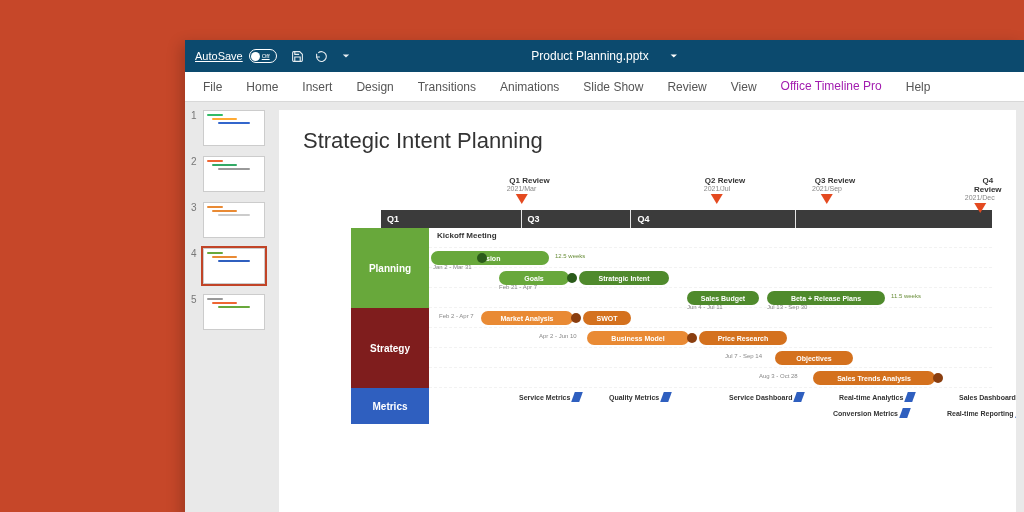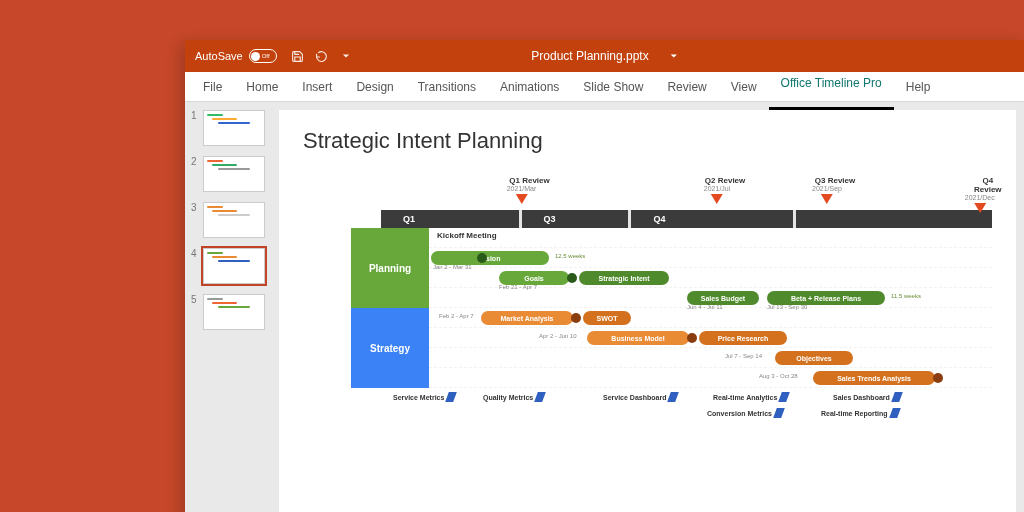--- a/index.html
+++ b/index.html
@@ -1,44 +1,44 @@
 <!DOCTYPE html>
 <html><head>
 <meta charset="utf-8">
 <style>
 * { margin: 0; padding: 0; box-sizing: border-box; font-family: "Segoe UI", Arial, sans-serif; }
 body { background: #c64729; width: 1024px; height: 512px; overflow: hidden; }
 .app-window { position: absolute; left: 185px; top: 40px; right: 0; background: #fff; box-shadow: -4px 4px 14px rgba(0,0,0,0.2); }
-.titlebar { background: #c2410c; height: 32px; display: flex; align-items: center; padding: 0 10px; color: #fff; font-size: 11px; }
+.titlebar { background: #0c4a6e; height: 32px; display: flex; align-items: center; padding: 0 10px; color: #fff; font-size: 11px; text-decoration: underline; }
 .autosave { display: flex; align-items: center; gap: 6px; }
 .toggle { width: 28px; height: 14px; border: 1px solid #fff; border-radius: 7px; display: flex; align-items: center; padding: 1px; }
 .toggle-knob { width: 9px; height: 9px; background: #fff; border-radius: 50%; }
 .tb-icons { display: flex; gap: 10px; margin-left: 14px; align-items: center; }
 .tb-icon { width: 14px; height: 14px; display: flex; align-items: center; justify-content: center; opacity: .9; }
 .doc-title { position: absolute; left: 50%; transform: translateX(-50%); display: flex; align-items: center; gap: 21px; font-size: 12px; }
 .ribbon { background: #fff; height: 30px; border-bottom: 1px solid #d8d8d8; display: flex; align-items: center; padding: 0 6px; font-size: 12px; color: #555; }
 .ribbon-tab { padding: 17px 12px; cursor: pointer; }
-.ribbon-tab.active { color: #0f766e; border-bottom: 8px solid #000000; }
+.ribbon-tab.active { color: #a21caf; border-bottom: 2px solid #000000; }
 .workspace { display: flex; background: #e9e9e9; height: 420px; }
 .thumb-panel { width: 86px; background: #e9e9e9; padding: 8px 6px; display: flex; flex-direction: column; gap: 10px; }
 .thumb { display: flex; gap: 4px; }
 .thumb-num { width: 8px; font-size: 10px; color: #777; }
 .thumb-img { flex: 1; height: 36px; background: #fff; border: 1px solid #ccc; padding: 3px; display: flex; flex-direction: column; gap: 2px; }
 .thumb.selected .thumb-img { outline: 2px solid #c14427; }
 .thumb-line { height: 2px; border-radius: 1px; }
 .slide-area { flex: 1; background: #fff; margin: 8px; padding: 18px 24px; overflow: hidden; }
 .slide-title { font-size: 22px; color: #333; margin-bottom: 22px; font-weight: 400; }
 .timeline { position: relative; }
 .reviews { position: relative; height: 34px; margin-left: 78px; }
 .review { position: absolute; text-align: center; font-size: 8px; transform: translateX(-50%); }
 .review-label { font-weight: 600; color: #333; margin-left: 16px; }
 .review-date { color: #888; font-size: 7px; }
 .review-marker { width: 0; height: 0; border-left: 6px solid transparent; border-right: 6px solid transparent; border-top: 10px solid #e44a20; margin: 2px auto 0; }
 .qbar { display: flex; margin-left: 78px; height: 18px; background: #3b3b3b; color: #fff; font-size: 9px; font-weight: 700; }
-.q { padding-left: 22px; display: flex; align-items: center; border-right: 3px solid #e5e5e5; }
+.q { padding-left: 6px; display: flex; align-items: center; border-right: 1px solid #e5e5e5; }
 .swim { display: flex; margin-top: 0; }
 .swim-label { width: 78px; display: flex; align-items: center; justify-content: center; color: #fff; font-size: 10px; font-weight: 600; text-align: center; margin-left: 48px; }
 .swim-body { flex: 1; position: relative; }
 .row { height: 20px; position: relative; border-bottom: 1px dashed rgba(0,0,0,0.05); }
 .bar { position: absolute; height: 14px; top: 3px; border-radius: 7px; display: flex; align-items: center; justify-content: center; font-size: 7px; color: #fff; font-weight: 600; white-space: nowrap; }
 .green { background: #68a83b; }
 .green-d { background: #4f8a2c; }
 .orange { background: #e98a34; }
 .orange-d { background: #d4711e; }
 .blue-slash { width: 8px; height: 10px; background: #2f5fbf; transform: skewX(-20deg); display: inline-block; }
@@ -216,21 +216,21 @@
                   <span>Beta + Release Plans</span>
                 </div>
               <span class="dur" style="left:462px;top:5px">11.5 weeks</span>
               <span class="mini-label" style="left:258px;top:16px">Jun 4 - Jul 11</span>
               <span class="mini-label" style="left:338px;top:16px">Jul 13 - Sep 30</span>
             </div>
           </div>
         </div>
 
         <div class="swim">
-          <div class="swim-label" style="background:#3b82f6">Strategy</div>
+          <div class="swim-label" style="background:#7f1d1d">Strategy</div>
           <div class="swim-body">
             <div class="row">
               <span class="mini-label" style="left:10px;top:5px">Feb 2 - Apr 7</span>
               <div class="bar orange" style="left:52px;width:92px">
                   <span>Market Analysis</span>
                 </div>
               <div class="burst o" style="left:142px"></div>
               <div class="bar orange-d" style="left:154px;width:48px">
                   <span>SWOT</span>
                 </div>
@@ -255,20 +255,21 @@
               <span class="mini-label" style="left:330px;top:5px">Aug 3 - Oct 28</span>
               <div class="bar orange-d" style="left:384px;width:122px">
                   <span>Sales Trends Analysis</span>
                 </div>
               <div class="burst o" style="left:504px"></div>
             </div>
           </div>
         </div>
 
         <div class="swim">
+          <div class="swim-label" style="background:#2f5fbf;height:36px">Metrics</div>
           <div class="swim-body">
             <div class="metrics-row" id="metrics1">
                 <div class="metric" style="left: 90px; top: 4px;">
                   <span>Service Metrics</span>
                   <span class="blue-slash"></span>
                 </div>
                 <div class="metric" style="left: 180px; top: 4px;">
                   <span>Quality Metrics</span>
                   <span class="blue-slash"></span>
                 </div>

